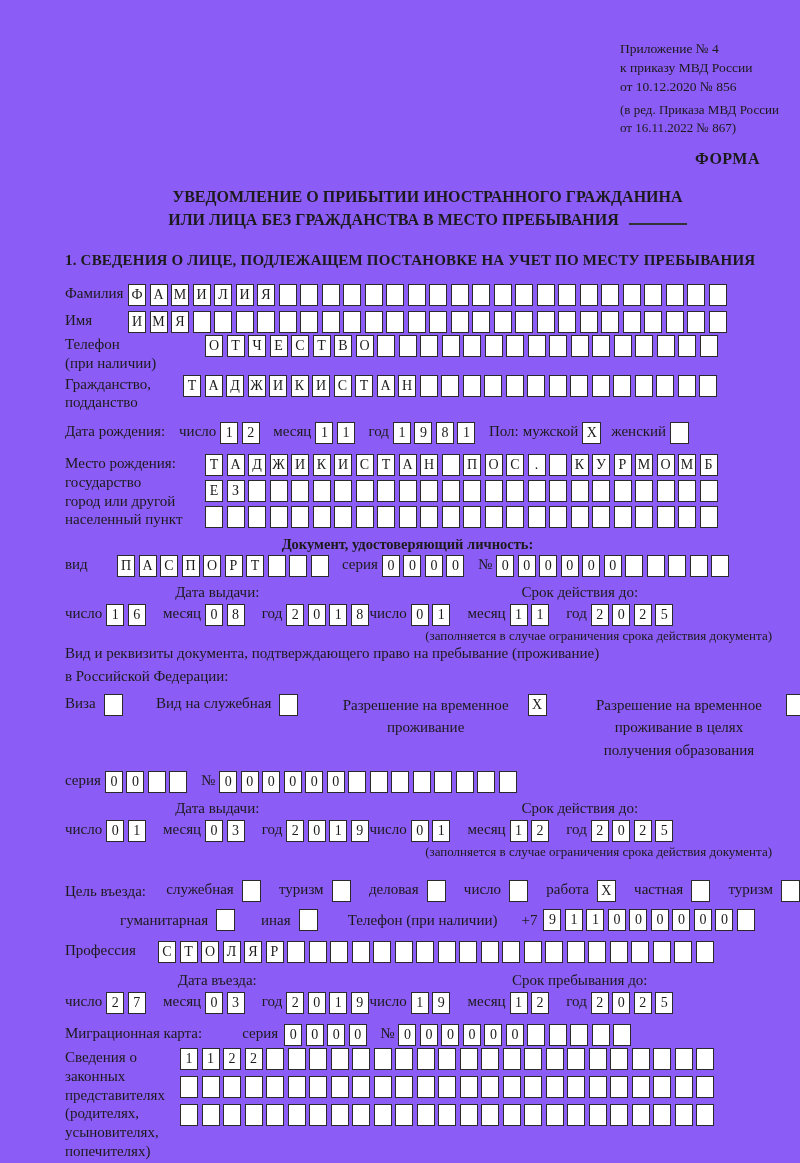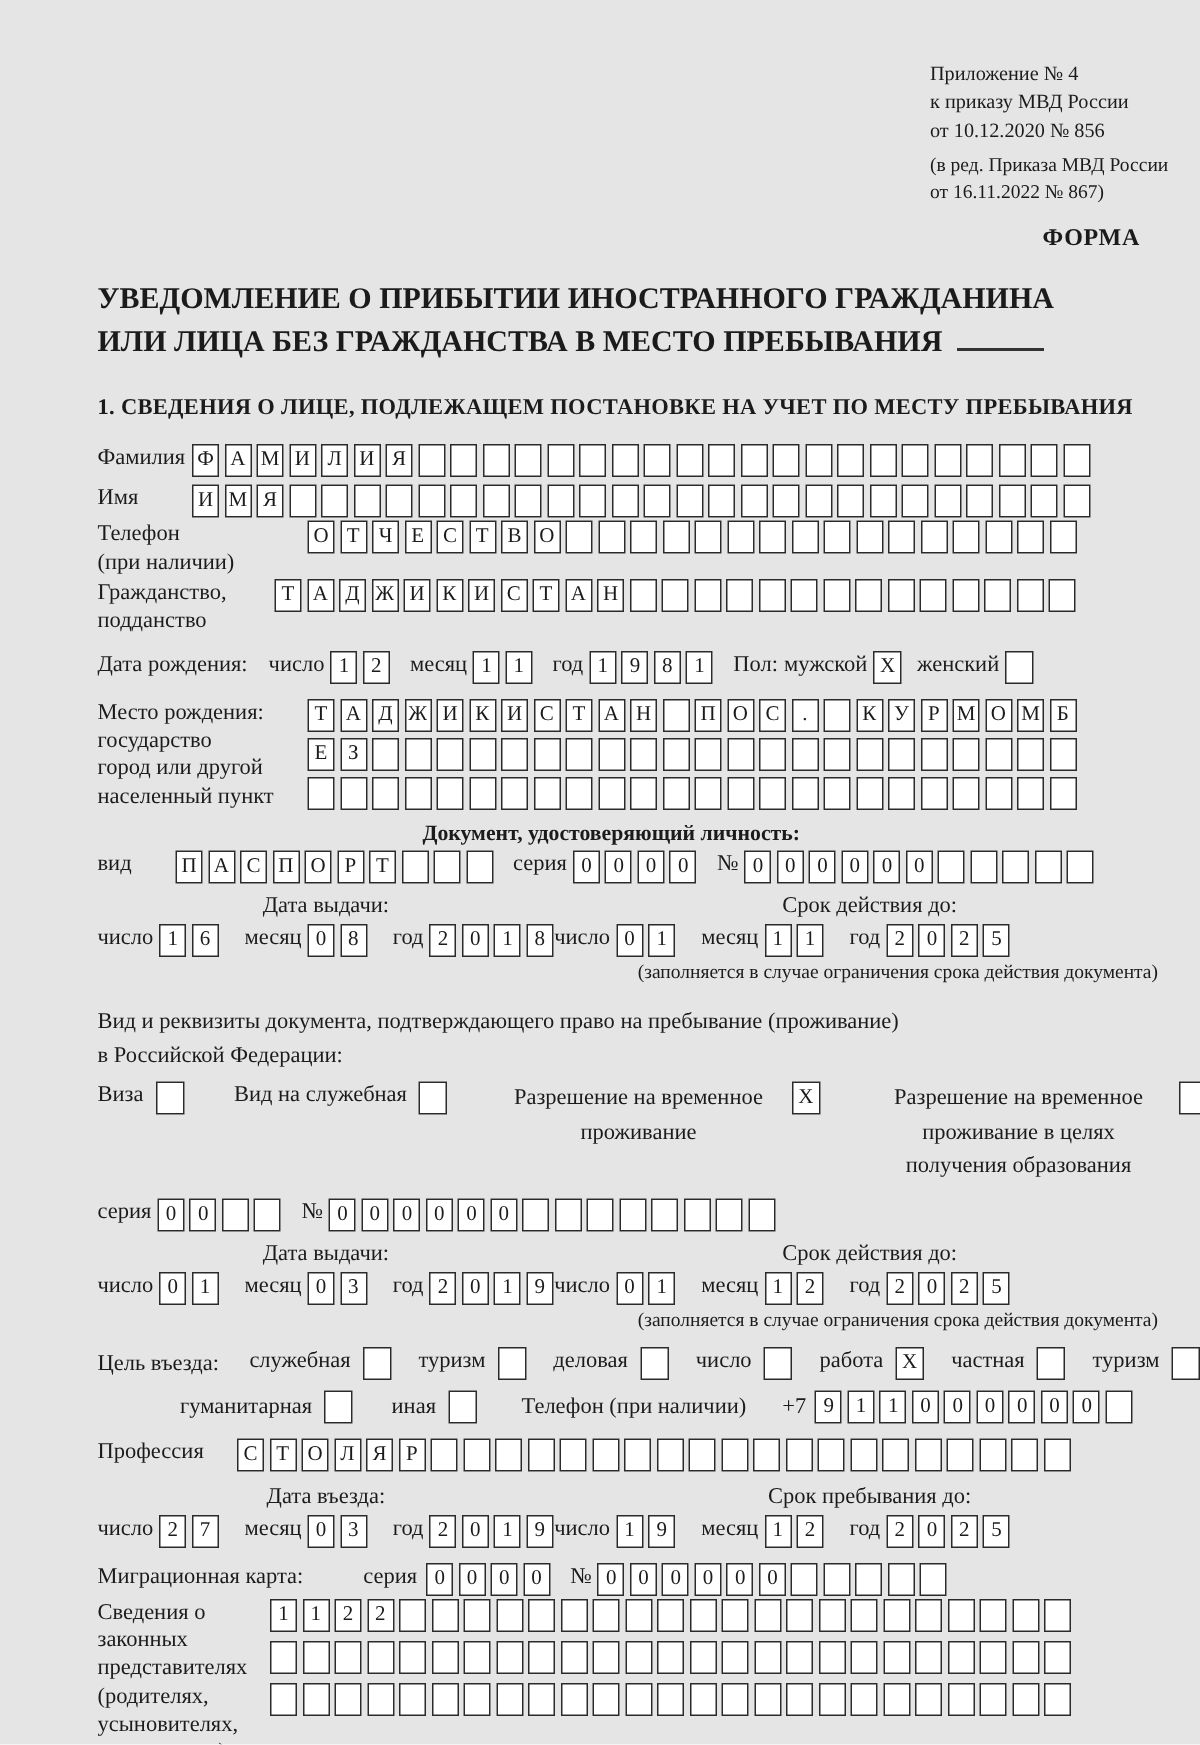--- a/index.html
+++ b/index.html
@@ -1,26 +1,26 @@
 <!DOCTYPE html>
 <html><head>
 <meta charset="utf-8">
 <style>
   html,body{margin:0;padding:0;background:#ffffff;}
   .page{
     width:800px;height:1163px;box-sizing:border-box;
     padding:40px 10px 10px 65px;
     font-family:"Liberation Serif","DejaVu Serif",serif;
     color:#1b1b1b;font-size:15px;line-height:1.25;
-    position:relative;overflow:hidden;background:#e5e5e5;
+    position:relative;overflow:hidden;background:#8b5cf6;
   }
   .tr-block{margin-left:555px;width:225px;font-size:13.5px;line-height:1.4;}
   .tr-block .edition{margin-top:4px;font-size:13px;}
   .form-word{text-align:right;padding-right:30px;font-weight:bold;font-size:16px;margin-top:12px;letter-spacing:.5px;}
-  .title{ text-align:left;font-weight:bold;font-size:20px;margin-top:16px;line-height:1.45;}
+  .title{ text-align:center;font-weight:bold;font-size:16px;margin-top:16px;line-height:1.45;}
   .blank{display:inline-block;width:58px;border-bottom:2px solid #333;height:2px;margin-left:10px;}
   .sec-head{font-weight:bold;font-size:15px;margin-top:20px;letter-spacing:.2px;}
   .row{display:flex;align-items:flex-start;margin-top:5px;}
   .lblcol{flex:none;}
   .w63{width:63px;} .w140{width:140px;} .w118{width:118px;} .w52{width:52px;} .w93{width:93px;} .w115{width:115px;}
   .boxes{white-space:nowrap;flex:none;}
   .cb{
     box-sizing:content-box;display:inline-block;width:16px;height:20px;
     border:1.5px solid #2a2a2a;margin-right:3.5px;text-align:center;
     line-height:20px;font-size:14px;vertical-align:top;background:#fff;
@@ -29,27 +29,27 @@
   .mt2{margin-top:2px;} .mt10{margin-top:10px;} .mt14{margin-top:14px;}
   .center-bold{text-align:center;font-weight:bold;font-size:14.5px;margin-top:6px;padding-right:40px;}
   .dates-head{display:flex;margin-top:6px;}
   .dates-head .lh{width:42%;text-align:center;}
   .dates-head .rh{flex:1;text-align:center;}
   .dates-row{display:flex;margin-top:2px;align-items:flex-start;}
   .dates-row .lg{width:42%;}
   .dates-row .rg{flex:1;}
   .dg .w{margin-right:4px;} .dg .w2{margin:0 4px 0 10px;}
   .note-r{text-align:right;padding-right:18px;font-size:13px;margin-top:2px;}
-  .intro{margin-top:16px;}
+  .intro{margin-top:0;}
   .opts{display:flex;align-items:flex-start;margin-top:8px;width:740px;justify-content:space-between;}
   .opt{display:flex;align-items:flex-start;}
   .opt .ol{margin-right:8px;}
   .opt-txt{text-align:center;line-height:1.5;}
   .wtx1{width:188px;} .wtx2{width:198px;}
-  .purpose-row{display:flex;align-items:center;width:735px;justify-content:space-between;margin-top:10px;}
+  .purpose-row{display:flex;align-items:center;width:735px;justify-content:space-between;margin-top:20px;}
   .purpose-row .pl{margin-right:2px;}
   .purpose2{display:flex;align-items:center;margin-top:7px;padding-left:55px;}
   .nowrap{white-space:nowrap;}
 </style>
 </head>
 <body>
 
 <div class="page">
 
   <div class="tr-block">

